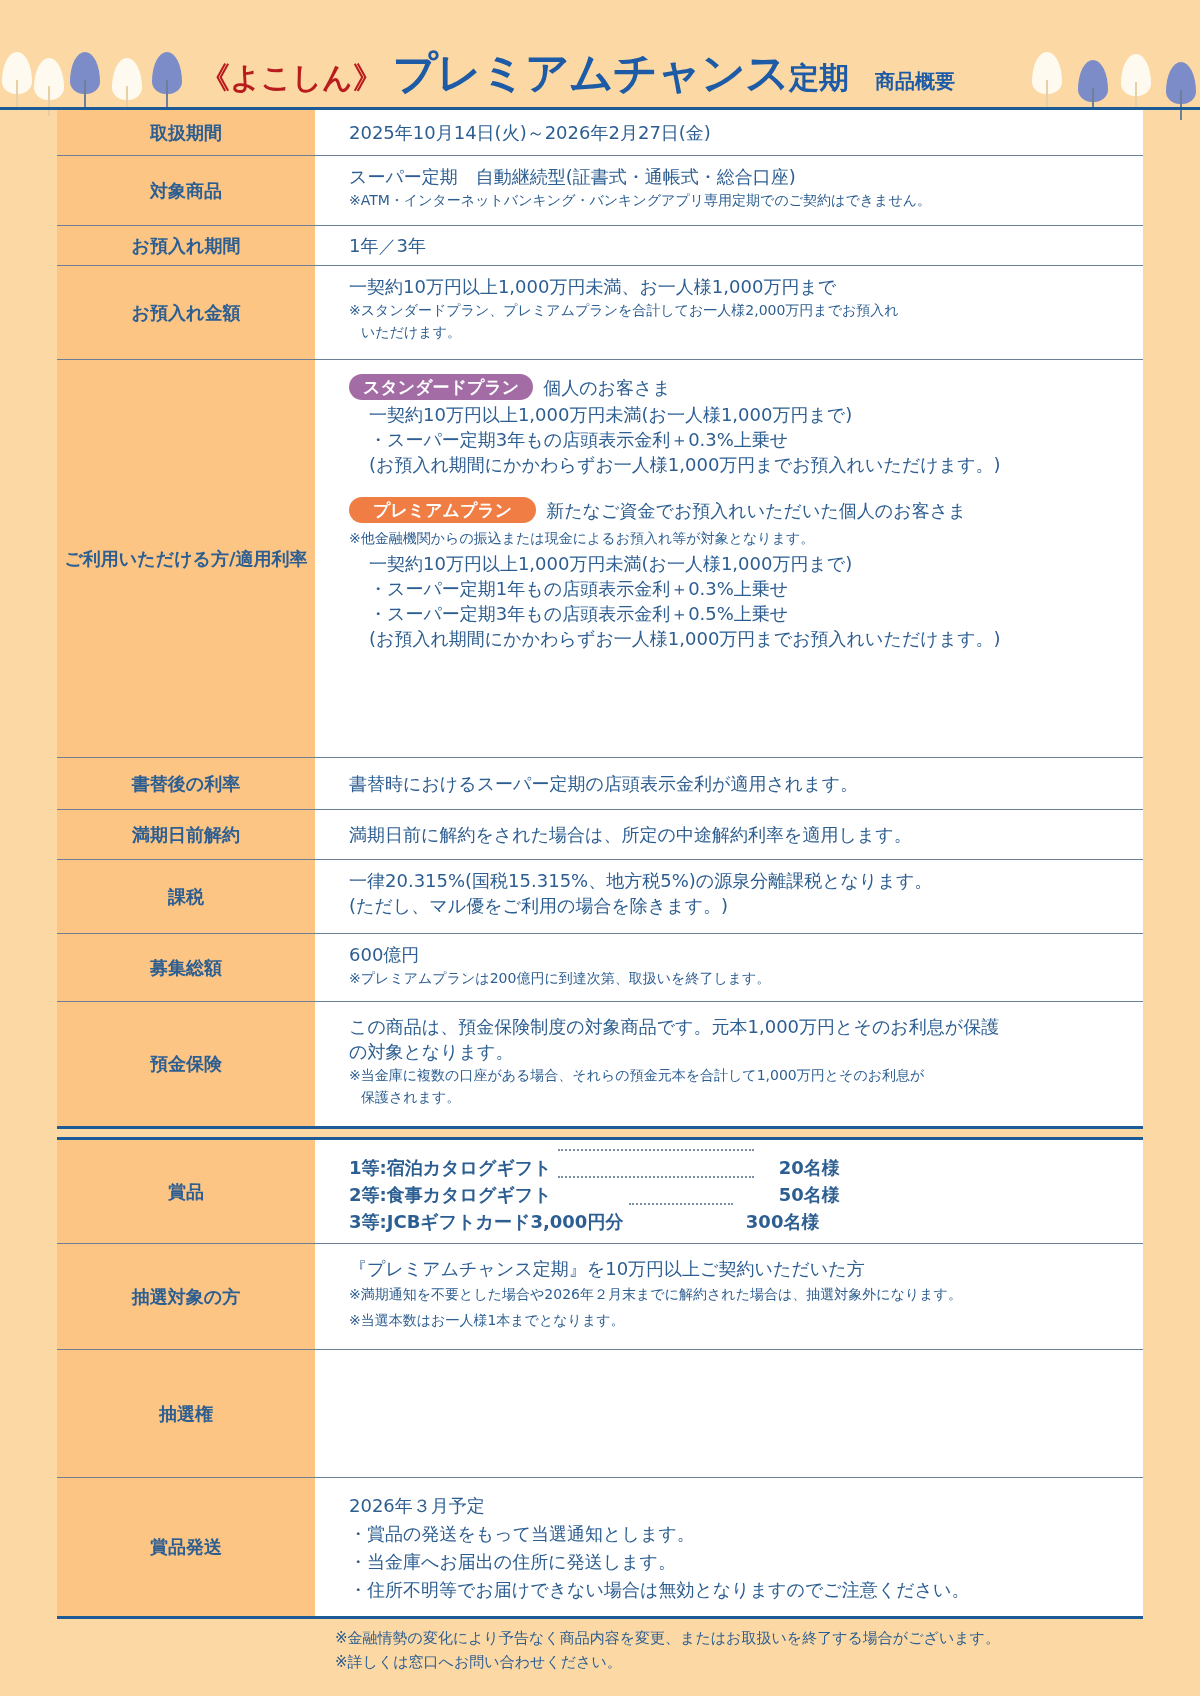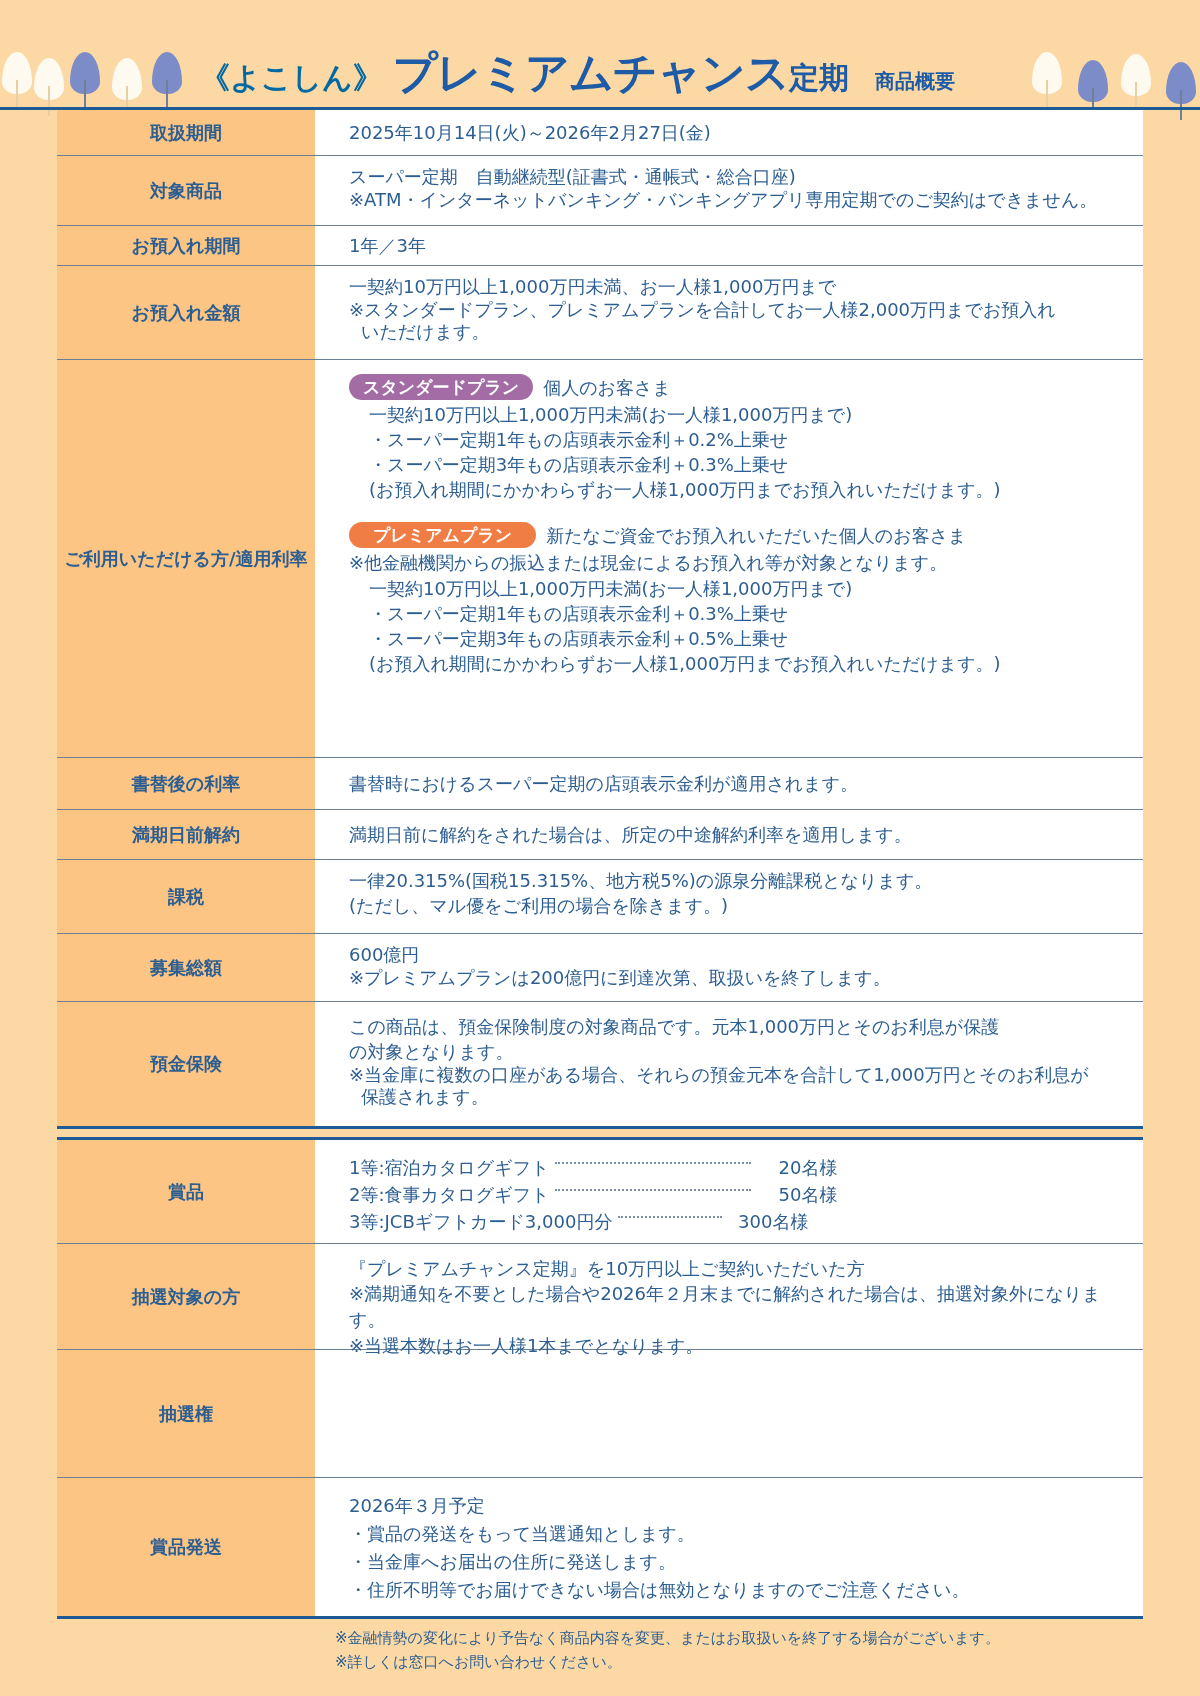--- a/index.html
+++ b/index.html
@@ -13,21 +13,21 @@
   }
   .header {
     position: absolute; left: 0; top: 0; width: 1200px; height: 110px;
   }
   .header-line {
     position: absolute; left: 0; top: 107px; width: 1200px; height: 3px; background: #1d5b96;
   }
   .title-wrap {
     position: absolute; left: 200px; top: 44px; display: flex; align-items: baseline; white-space: nowrap;
   }
-  .brand { font-size: 30px; font-weight: bold; color: #0369a1; margin-right: 10px; }
+  .brand { font-size: 30px; font-weight: bold; color: #b91c1c; margin-right: 10px; }
   .title-main { font-size: 44px; font-weight: bold; color: #1d5ba6; letter-spacing: -1px; }
   .title-suffix { font-size: 30px; font-weight: bold; color: #1d5ba6; margin-right: 26px; }
   .title-sub { font-size: 20px; font-weight: bold; color: #1d5ba6; }
 
   .tree { position: absolute; width: 30px; height: 52px; }
   .tree .crown { position: absolute; left: 0; top: 0; width: 30px; height: 42px; border-radius: 50% 50% 45% 45% / 70% 70% 30% 30%; }
   .tree .trunk { position: absolute; left: 14px; top: 28px; width: 2px; height: 30px; }
   .tree.white .crown { background: #fffaf0; }
   .tree.white .trunk { background: #e9cfa6; }
   .tree.blue .crown { background: #7b8cc8; }
@@ -41,21 +41,21 @@
   .row:last-child { border-bottom: none; }
   .lbl {
     width: 258px; flex: none; background: #fcc584;
     display: flex; align-items: center; justify-content: center; text-align: center;
     font-size: 18px; font-weight: bold; color: #2d5e91; line-height: 28px;
   }
   .val {
     flex: 1; background: #fff; padding: 8px 20px 8px 34px;
     font-size: 18px; line-height: 25px; color: #2d5e91;
   }
-  .note { font-size: 18px; line-height: 22px; }
+  .note { font-size: 14px; line-height: 22px; }
   .indent { padding-left: 20px; }
   .hang { padding-left: 12px; }
   .pill {
     display: inline-block; color: #fff; font-size: 17px; font-weight: bold;
     padding: 0 14px; height: 26px; line-height: 26px; border-radius: 13px; margin-right: 10px; vertical-align: middle;
   }
   .pill.std { background: #a36ca5; }
   .pill.prem { background: #f07d43; padding: 0 24px; }
   .plan-head { display: flex; align-items: center; margin-bottom: 2px; }
   .gap { height: 20px; }
@@ -63,21 +63,21 @@
   .double-rule {
     height: 14px; background: #fcd9a4; position: relative;
   }
   .double-rule::before, .double-rule::after {
     content: ""; position: absolute; left: 0; width: 100%; height: 3px; background: #1d5b96;
   }
   .double-rule::before { top: 0; }
   .double-rule::after { bottom: 0; }
   .bottom-rule { height: 3px; background: #1d5b96; }
 
-  .prize { display: flex; align-items: center; }
+  .prize { display: flex; align-items: flex-start; font-weight: bold; }
   .prize .name { white-space: nowrap; }
   .prize .dots { flex: none; border-bottom: 2px dotted #7a8ea6; margin: 0 6px; position: relative; top: -5px; }
   .prize .qty { white-space: nowrap; width: 80px; text-align: right; }
 
   .footer { position: absolute; left: 335px; top: 1626px; font-size: 15px; line-height: 24px; color: #2d5e91; }
 </style>
 </head>
 <body>
 
 <div class="header">
@@ -163,21 +163,20 @@
       <div class="lbl" style="">
         <div>ご利用いただける方/</div>
         <div>適用利率</div>
       </div>
       <div class="val" style="padding-top:14px">
         <div class="plan-head">
           <span class="pill std">スタンダードプラン</span>
           <span>個人のお客さま</span>
         </div>
         <div class="indent">一契約10万円以上1,000万円未満(お一人様1,000万円まで)</div>
-        <div class="indent">・スーパー定期1年もの店頭表示金利＋0.2%上乗せ</div>
         <div class="indent">・スーパー定期3年もの店頭表示金利＋0.3%上乗せ</div>
         <div class="indent">(お預入れ期間にかかわらずお一人様1,000万円までお預入れいただけます。)</div>
         <div class="gap"></div>
         <div class="plan-head">
           <span class="pill prem">プレミアムプラン</span>
           <span>新たなご資金でお預入れいただいた個人のお客さま</span>
         </div>
         <div class="note" style="line-height:26px">※他金融機関からの振込または現金によるお預入れ等が対象となります。</div>
         <div class="indent">一契約10万円以上1,000万円未満(お一人様1,000万円まで)</div>
         <div class="indent">・スーパー定期1年もの店頭表示金利＋0.3%上乗せ</div>

